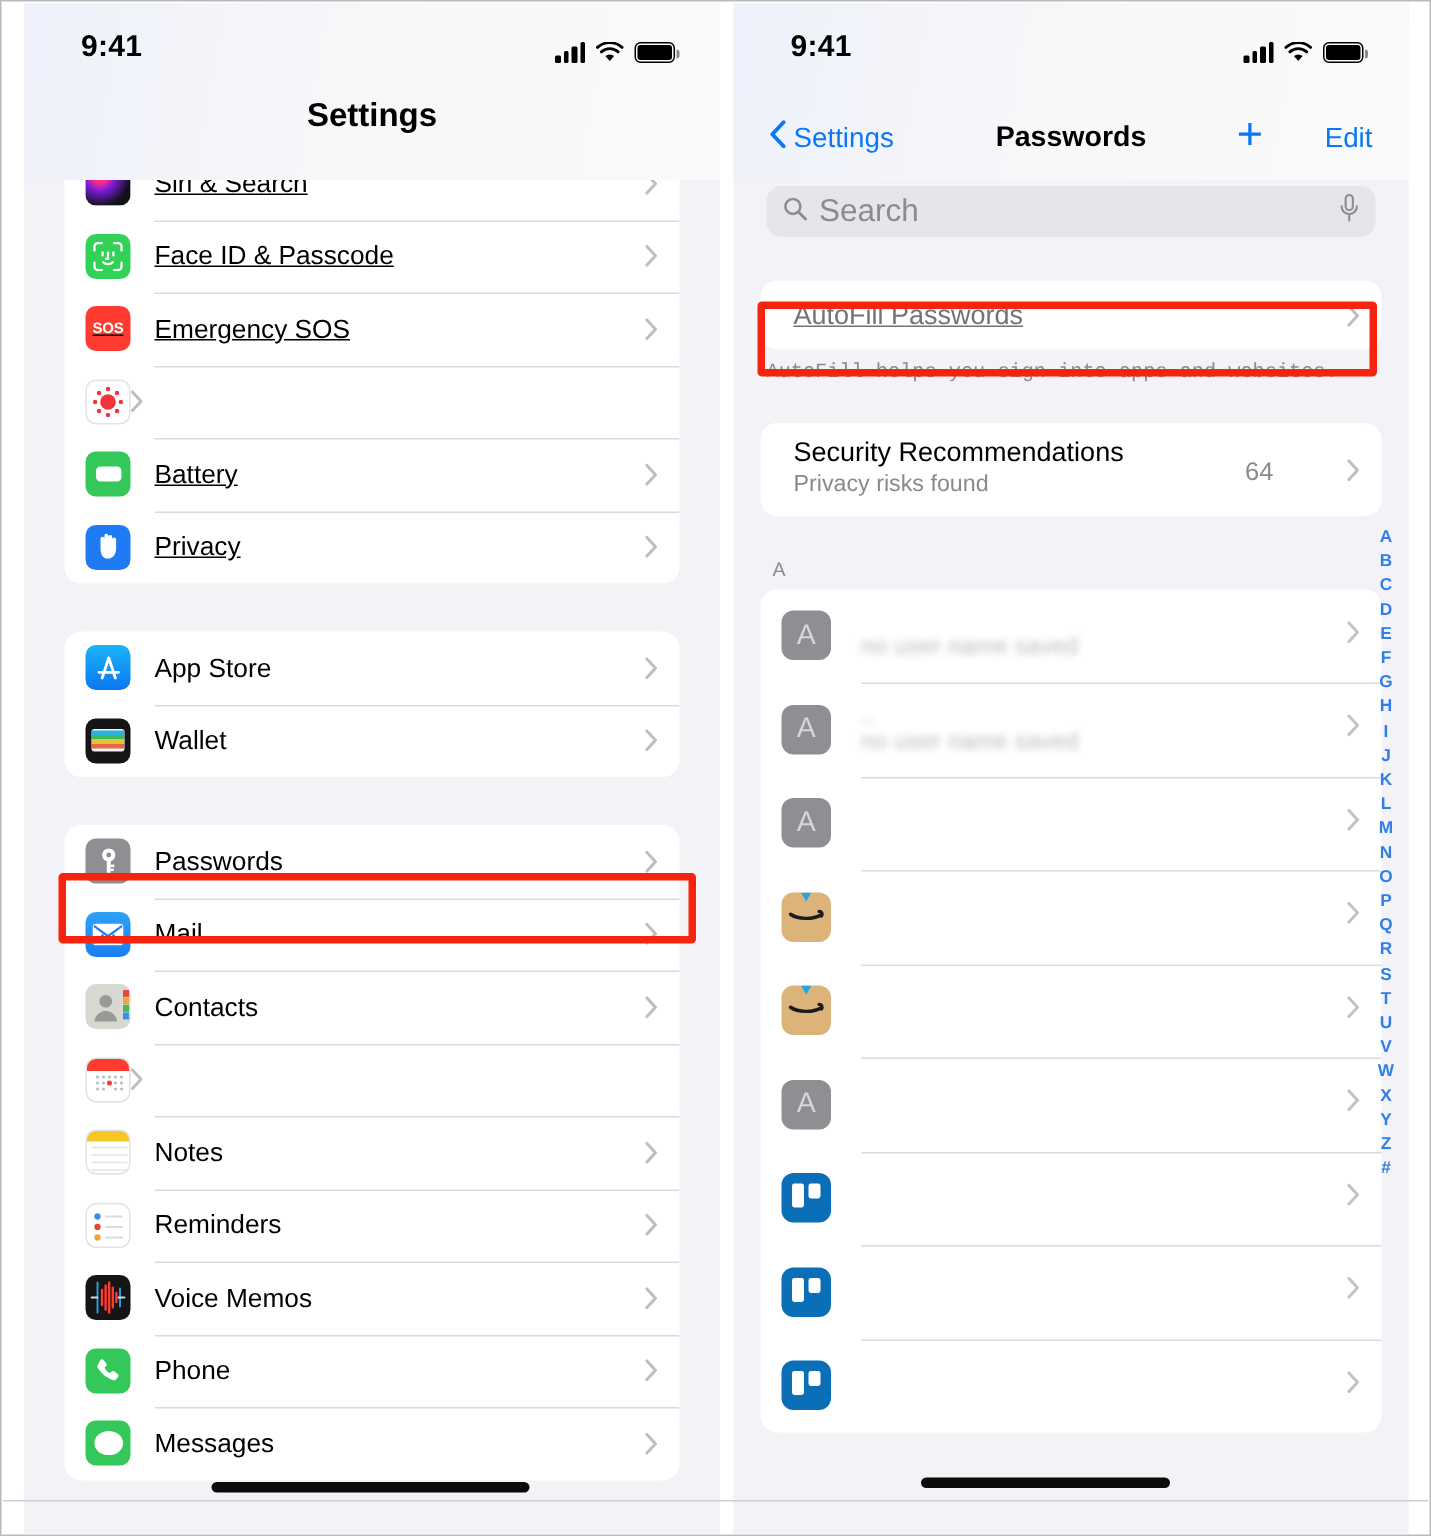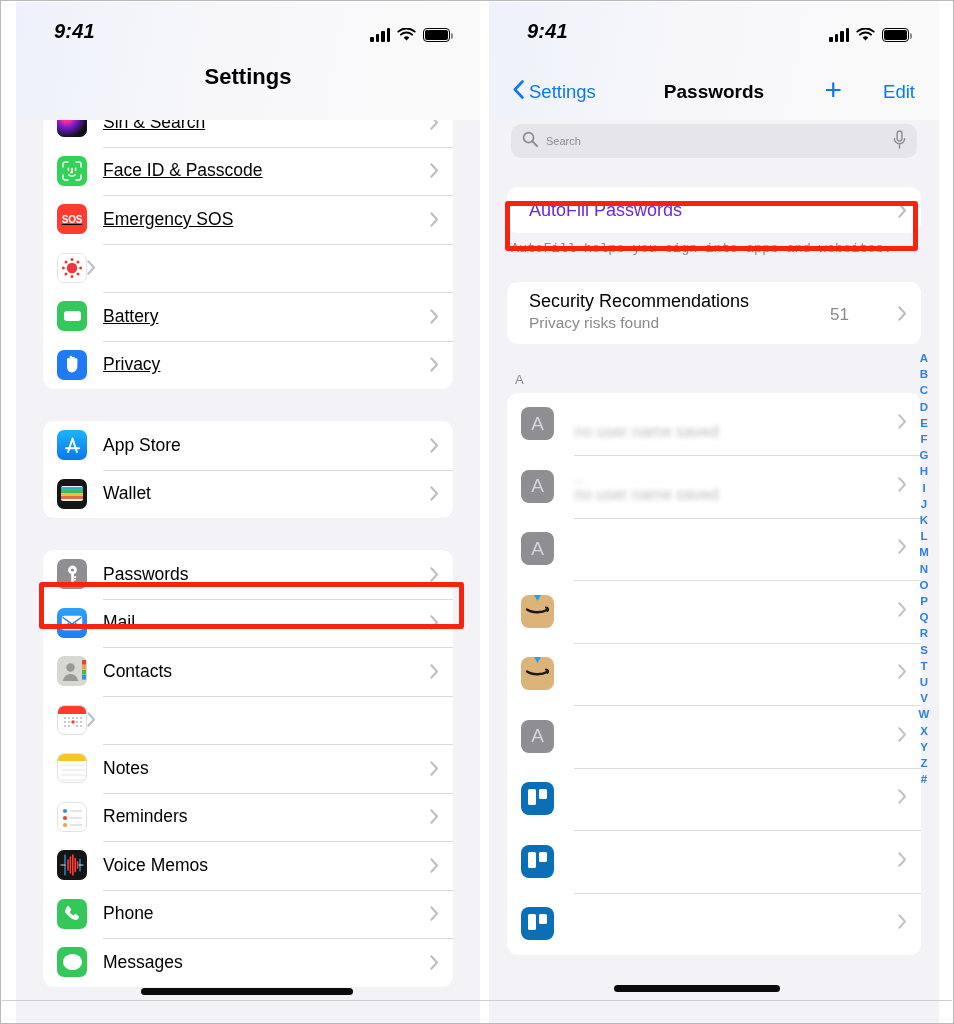--- a/index.html
+++ b/index.html
@@ -9,21 +9,21 @@
   
   .phone{position:absolute;top:1px;height:1021px;overflow:hidden;background:#f2f2f7;}
   .phone-left{left:15px;width:464px;}
   .phone-right{left:488px;width:450px;}
 
   
   .topwash{position:absolute;left:0;right:0;top:0;height:118px;
     background:linear-gradient(100deg,#eef1fb 0%,#f7f7fa 42%,#fafafa 100%);}
 
   
-  .statusbar{position:relative;height:62px;font-style:italic;}
+  .statusbar{position:relative;height:62px;}
   .st-time{position:absolute;left:38px;top:18px;font-size:20px;font-weight:bold;color:#000;letter-spacing:.2px;}
   .st-right{position:absolute;right:30px;top:22px;display:flex;align-items:flex-end;gap:7px;height:18px;}
   .bars{display:flex;align-items:flex-end;gap:2px;height:14px;}
   .bars i{display:block;width:3.5px;background:#000;border-radius:1px;}
   .bars i:nth-child(1){height:5px;}
   .bars i:nth-child(2){height:8px;}
   .bars i:nth-child(3){height:11px;}
   .bars i:nth-child(4){height:14px;}
   .wifi{position:relative;width:19px;height:14px;}
   .batt{position:relative;width:27px;height:14px;border:1.6px solid #000;border-radius:4px;box-sizing:border-box;}
@@ -76,26 +76,26 @@
 
   
   .rnav{position:relative;height:56px;}
   .rback{position:absolute;left:24px;top:16px;display:flex;align-items:center;gap:5px;color:#0a78f5;font-size:18.5px;}
   .rtitle{position:absolute;left:0;right:0;top:17px;text-align:center;font-size:19px;font-weight:bold;color:#000;}
   .rplus{position:absolute;right:97px;top:12px;color:#0a78f5;font-size:30px;line-height:28px;font-weight:300;}
   .redit{position:absolute;right:24px;top:17px;color:#0a78f5;font-size:18.5px;}
 
   .searchwrap{padding:4px 22px 0 22px;}
   .searchbar{height:34px;background:#e5e5ea;border-radius:10px;display:flex;align-items:center;padding:0 11px;box-sizing:border-box;}
-  .sph{flex:1 1 auto;margin-left:8px;color:#8c8c90;font-size:11px;}
+  .sph{flex:1 1 auto;margin-left:8px;color:#8c8c90;font-size:21px;}
 
   .rbody{position:absolute;left:0;top:163px;right:0;bottom:0;background:#f2f2f7;overflow:hidden;}
   .rgroup{background:#fff;border-radius:11px;margin:0 18px;overflow:hidden;}
   .rrow{position:relative;display:flex;align-items:center;height:46px;padding:0 14px 0 22px;box-sizing:border-box;}
-  .rrow .t{flex:1 1 auto;font-size:18px;color:#6d28d9;}
+  .rrow .t{flex:1 1 auto;font-size:18px;color:#737373;text-decoration:underline;}
   .rcount{color:#8a8a8e;font-size:17px;margin-right:9px;}
   .footnote{color:#8a8a8e;font-size:13.5px;margin:7px 22px 0 22px;line-height:1.3;font-family:Liberation Mono, monospace;}
   .secrow{height:62px;align-items:flex-start;padding-top:9px;flex-direction:row;gap:40px;}
   .sectext{flex:1 1 auto;}
   .sectitle{font-size:18px;color:#000;font-weight:500;}
   .secsub{font-size:15.5px;color:#8a8a8e;margin-top:2px;}
   .sechdr{font-size:13px;color:#8a8a8e;margin:0 0 6px 26px;}
 
   
   .prow{position:relative;display:flex;align-items:center;height:62.5px;padding-left:14px;box-sizing:border-box;}
@@ -505,21 +505,21 @@
         </div>
       </div>
       <div class="footnote">AutoFill helps you sign into apps and websites.</div>
 
       <div class="rgroup" style="margin-top:24px;">
         <div class="rrow secrow">
           <div class="sectext">
             <div class="sectitle">Security Recommendations</div>
             <div class="secsub">Privacy risks found</div>
           </div>
-          <div class="rcount" style="margin-top:14px;">51</div>
+          <div class="rcount" style="margin-top:14px;">64</div>
           <div class="chev" style="margin-right:0;margin-top:15px;">
               <svg width="9" height="15" viewBox="0 0 9 15">
                 <path d="M1.3 1.3 7 7.5l-5.7 6.2" stroke="#bdbdc2" stroke-width="2" fill="none" stroke-linecap="round" stroke-linejoin="round"></path>
               </svg>
             </div>
         </div>
       </div>
 
       <div class="sechdr" style="margin-top:28px;">A</div>
 

